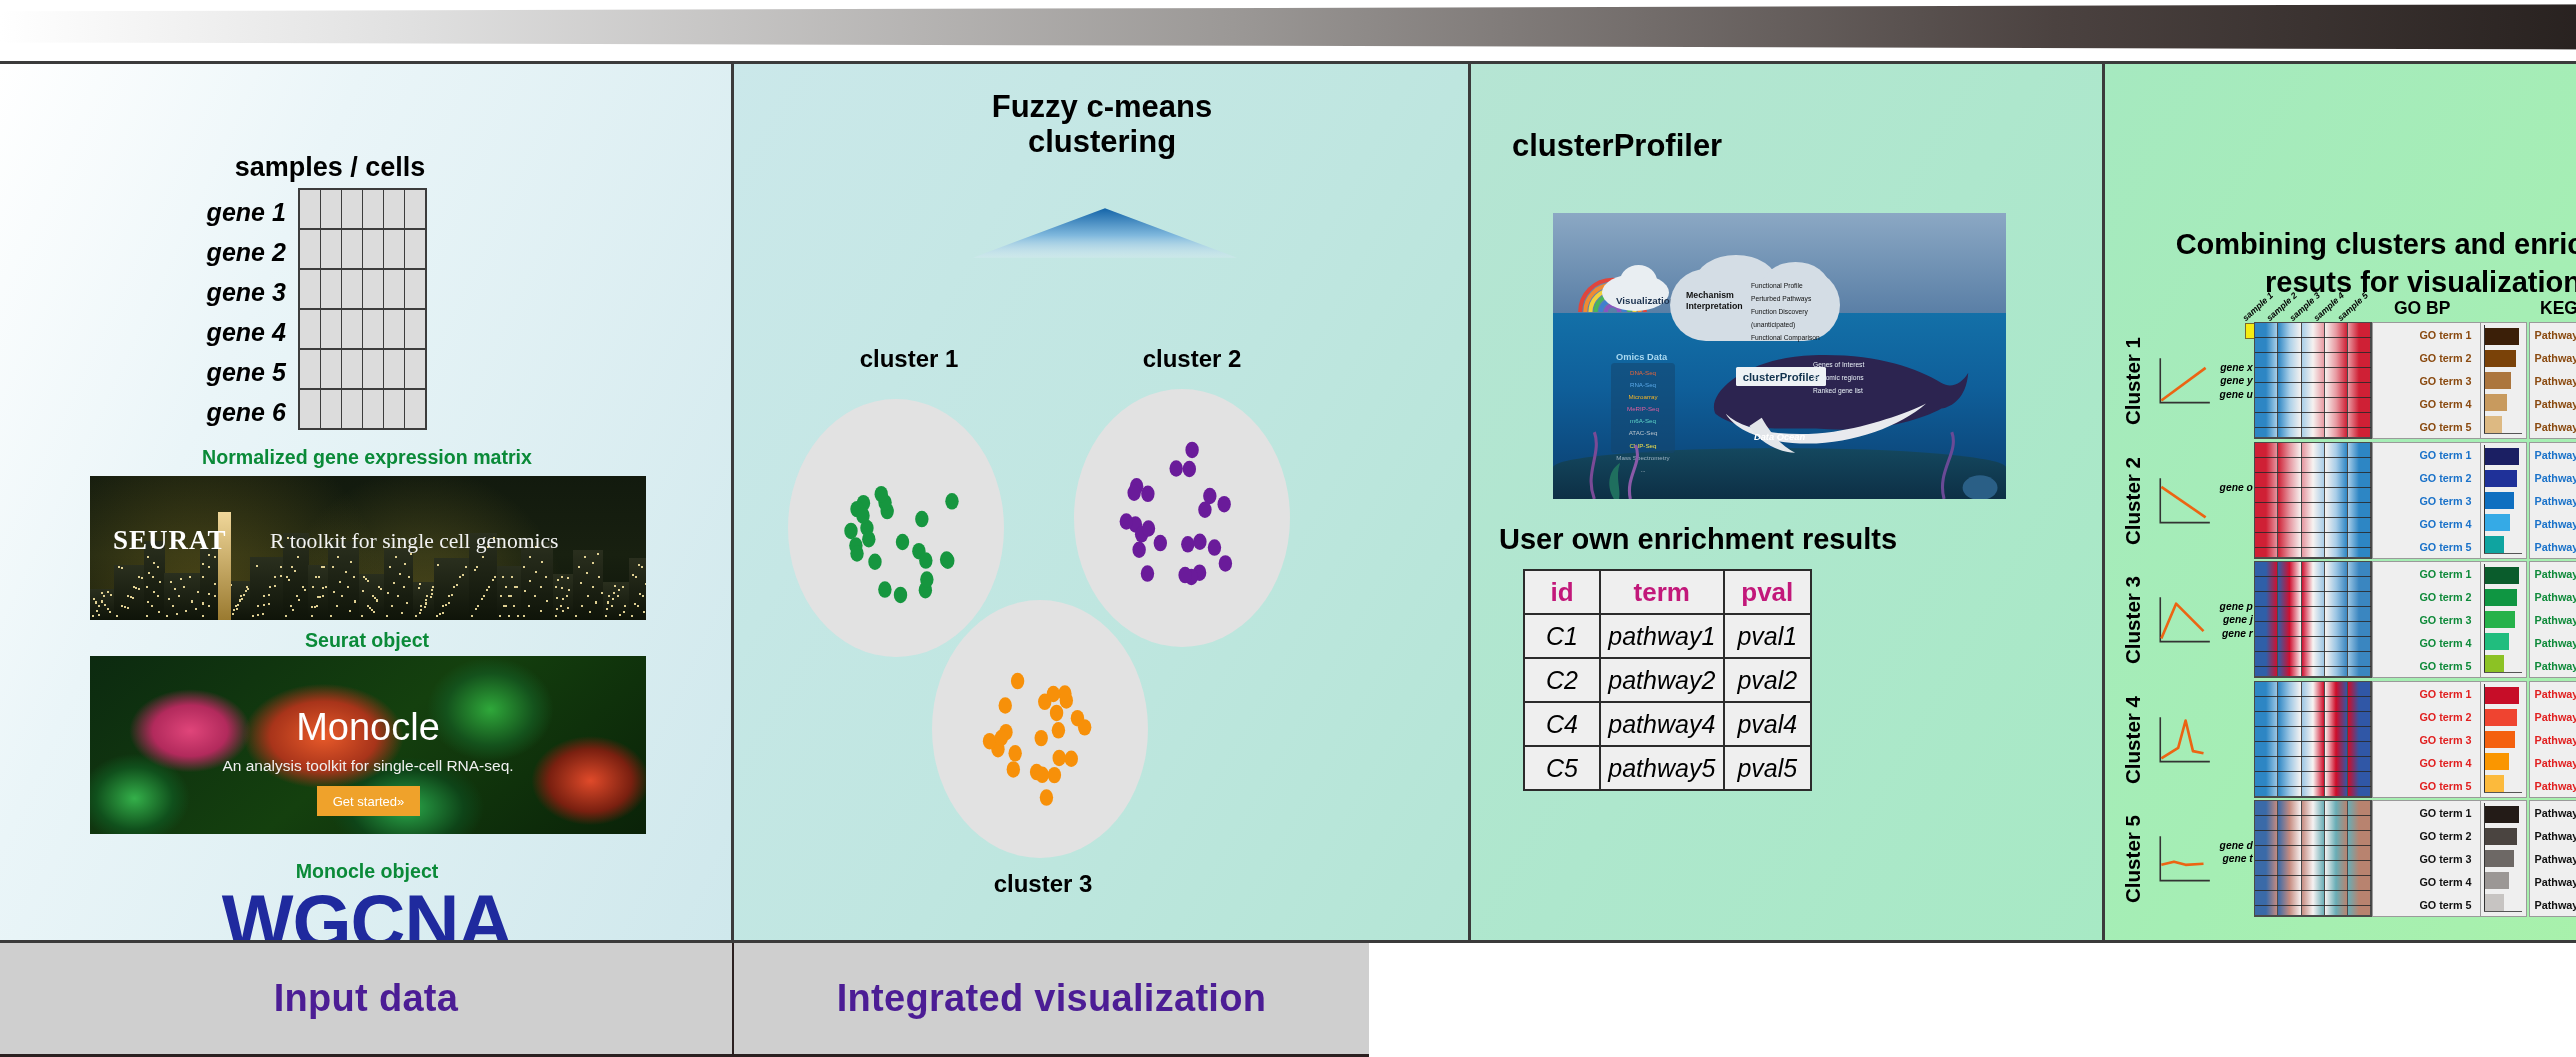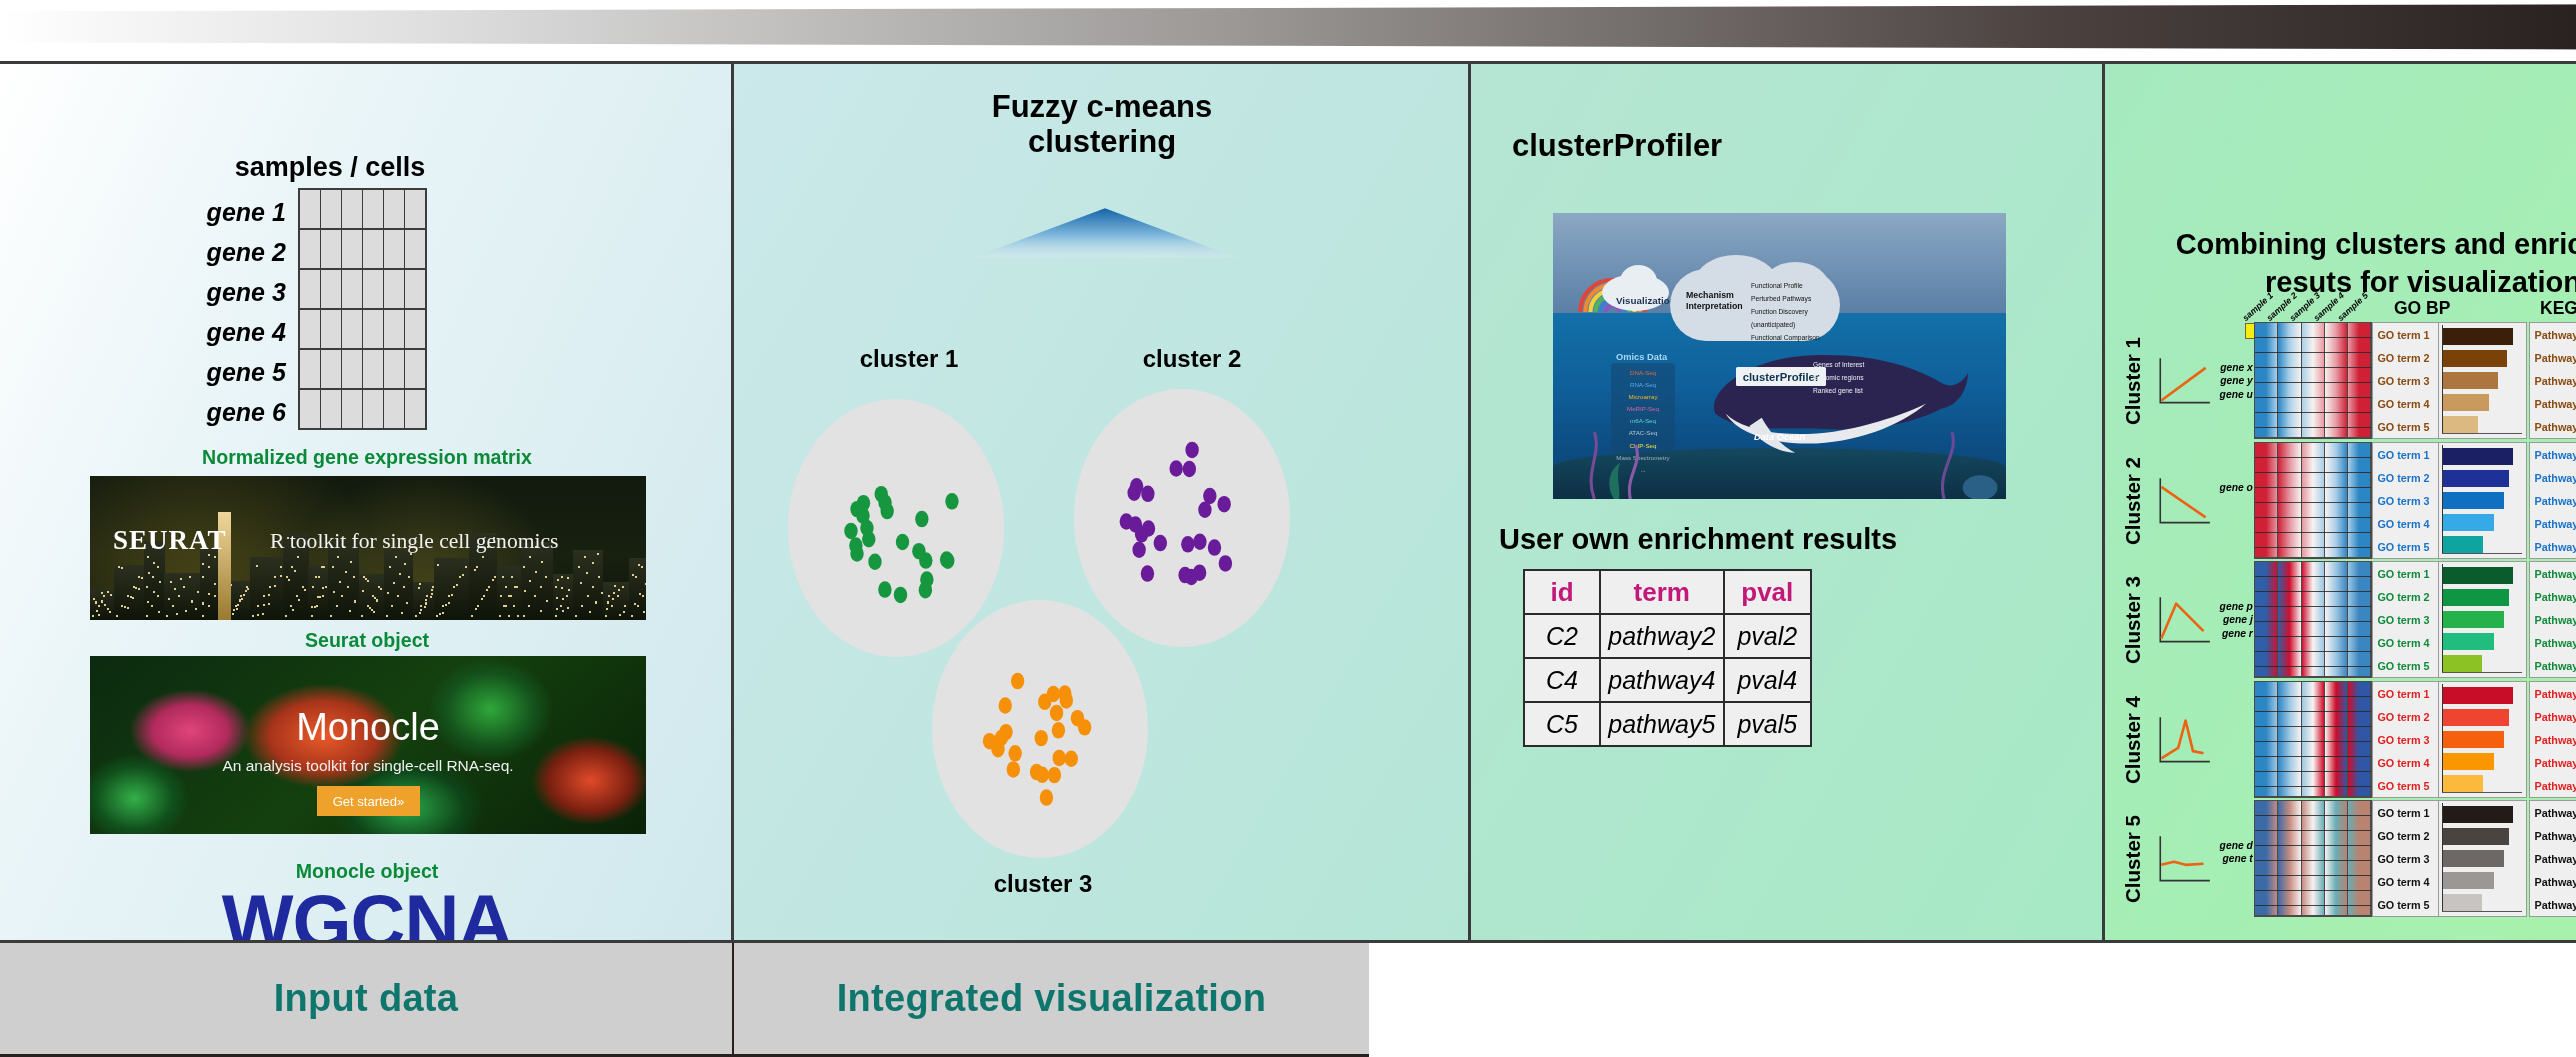--- a/index.html
+++ b/index.html
@@ -23,21 +23,21 @@
   #panel-input      { width:734px; background:linear-gradient(115deg,#ffffff 0%,#eaf5f8 32%,#cfe8ec 100%); }
   #panel-clustering { width:737px; background:linear-gradient(120deg,#cbe8ea 0%,#bfe6e0 55%,#b4e6d5 100%); }
   #panel-enrichment { width:634px; background:linear-gradient(120deg,#b6e5d4 0%,#aee7cd 50%,#a7e9c4 100%); }
   #panel-visual     { width:635px; background:linear-gradient(120deg,#a6e9c0 0%,#a5eeb4 50%,#a9f2a8 100%); }
 
   
   #footer { position:absolute; left:0; top:943px; width:2740px; height:114px; display:flex; }
   .foot-cell {
     background:#cfcfcf; border-right:2.6px solid #2b2020; border-bottom:3.6px solid #2b2020;
     display:flex; align-items:center; justify-content:center;
-    font-weight:bold; font-size:38px; color:#0f766e; letter-spacing:0.3px;
+    font-weight:bold; font-size:38px; color:#4c1d95; letter-spacing:0.3px;
   }
   .foot-cell:last-child { border-right:none; }
   #foot-input{width:734px}#foot-clustering{width:737px}
   #foot-enrichment{width:634px}#foot-visual{width:635px}
 
   
   #samples-label { position:absolute; left:222px; top:88px; width:216px; text-align:center;
                    font-size:27px; font-weight:bold; color:#000; }
   #matrix-wrap { position:absolute; left:155px; top:124px; }
   .gene-labels { position:absolute; left:0; top:4.1px; width:138px; }
@@ -155,21 +155,21 @@
   .clus-name { width:37px; display:flex; align-items:center; justify-content:center; }
   .clus-name span { transform:rotate(-90deg); white-space:nowrap;
                     font-size:20.6px; font-weight:bold; color:#000; }
   .spark { width:66px; display:flex; align-items:center; justify-content:center; }
   .genelab { width:37px; position:relative; }
   .genelab span { position:absolute; right:1.5px; font-size:10.3px; font-weight:bold;
                   font-style:italic; color:#000; white-space:nowrap; }
   .heat { width:118px; border:1px solid #4a4a4a; display:grid;
           grid-template-columns:repeat(5,1fr); background:#4a4a4a; }
   .heat .hcell { border-right:0.5px solid #4a4a4a; border-bottom:0.5px solid #4a4a4a; }
-  .termbox { width:155px; background:#efefef; border:1px solid #9a9a9a; display:flex; }
+  .termbox { width:155px; background:#efefef; border:1px solid #9a9a9a; display:flex;padding-left:42px; }
   .term-names { width:66px; display:flex; flex-direction:column; justify-content:space-around;
                 padding-left:4.1px; border-right:1px solid #9a9a9a; }
   .term-names div { font-size:10.8px; font-weight:bold; }
   .bars { flex:1; display:flex; flex-direction:column; justify-content:space-around;
           padding:2.6px 2.1px 2.6px 3.1px; position:relative; }
   .bars::before { content:''; position:absolute; left:2.6px; top:2.1px; bottom:4.6px; width:1px; background:#333; }
   .bars::after { content:''; position:absolute; left:2.6px; bottom:3.6px; right:4.1px; height:1px; background:#555; }
   .bars .bar { height:15%; }
   .pathbox { width:181px; background:#efefef; border:1px solid #9a9a9a; display:flex; margin-left:2.1px; }
   .path-names { width:70px; display:flex; flex-direction:column; justify-content:space-around;
@@ -766,20 +766,25 @@
     <table id="enrich-table">
       <thead>
         <tr>
           <th class="col-id">id</th>
           <th class="col-term">term</th>
           <th class="col-p">pval</th>
         </tr>
       </thead>
       <tbody id="enrich-body">
           <tr>
+            <td>C1</td>
+            <td>pathway1</td>
+            <td>pval1</td>
+          </tr>
+          <tr>
             <td>C2</td>
             <td>pathway2</td>
             <td>pval2</td>
           </tr>
           <tr>
             <td>C4</td>
             <td>pathway4</td>
             <td>pval4</td>
           </tr>
           <tr>

